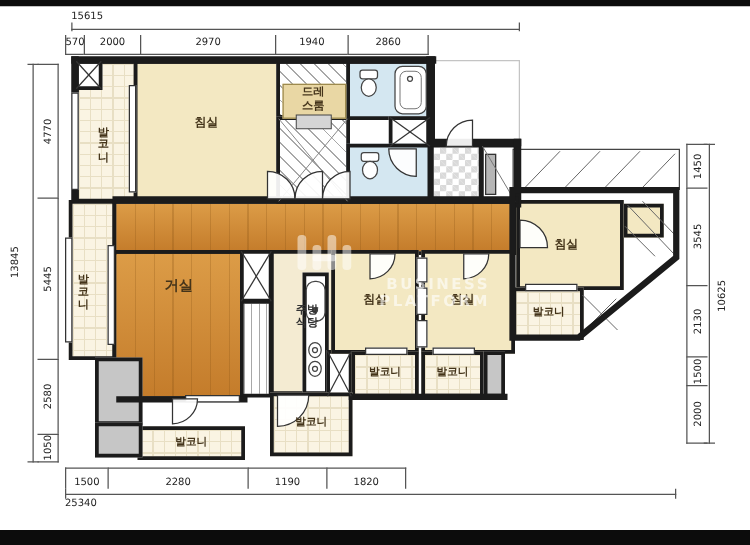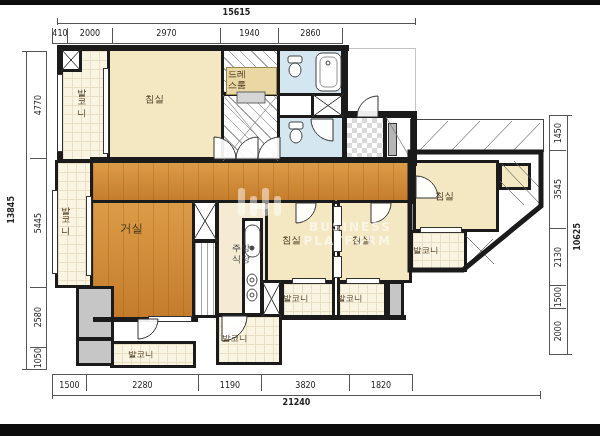--- a/index.html
+++ b/index.html
@@ -21,58 +21,58 @@
   .white{background:#fff;}
   .hatch{background-color:#fff;background-image:repeating-linear-gradient(45deg,#a8a8a8 0 1px,transparent 1px 8px);}
   .vhatch{background-color:#fff;background-image:repeating-linear-gradient(90deg,#a8a8a8 0 1px,transparent 1px 6px);}
   .checker{background-color:#fff;
     background-image:linear-gradient(45deg,#d9d9d9 25%,transparent 25%,transparent 75%,#d9d9d9 75%),
                      linear-gradient(45deg,#d9d9d9 25%,transparent 25%,transparent 75%,#d9d9d9 75%);
     background-size:10px 10px;background-position:0 0,5px 5px;}
   .wall{position:absolute;background:#1b1b1b;z-index:3;}
   .win{position:absolute;background:#fff;border:1px solid #333;box-sizing:border-box;z-index:4;}
   #plansvg{position:absolute;left:0;top:0;z-index:5;}
-  .rlabel{position:absolute;z-index:7;font-weight:normal;color:#44341a;font-size:9.5px;
-          line-height:1.2;white-space:pre-line;}
+  .rlabel{position:absolute;z-index:7;font-weight:bold;color:#44341a;font-size:9.5px;
+          text-align:center;line-height:1.2;white-space:pre-line;}
   .vkor{writing-mode:vertical-rl;letter-spacing:1px;}
   .dline{position:absolute;background:#555;z-index:8;}
   .segrow{position:absolute;display:flex;z-index:8;}
   .segcol{position:absolute;display:flex;flex-direction:column;z-index:8;}
   .seg{box-sizing:border-box;display:flex;justify-content:center;font-size:8px;color:#222;}
   .segrow.top .seg{border-left:1px solid #555;border-bottom:1px solid #555;height:16px;align-items:flex-start;padding-top:1px;}
   .segrow.top .seg:last-child{border-right:1px solid #555;}
   .segrow.bot .seg{border-left:1px solid #555;border-top:1px solid #555;height:17px;align-items:flex-end;padding-bottom:1px;}
   .segrow.bot .seg:last-child{border-right:1px solid #555;}
   .segcol .seg{align-items:center;justify-content:center;}
   .segcol.lft .seg{border-top:1px solid #555;border-right:1px solid #555;width:17px;}
   .segcol.lft .seg:last-child{border-bottom:1px solid #555;}
   .segcol.rgt .seg{border-top:1px solid #555;border-left:1px solid #555;width:17px;}
   .segcol.rgt .seg:last-child{border-bottom:1px solid #555;}
   .vtext{writing-mode:vertical-rl;transform:rotate(180deg);}
-  .totlab{position:absolute;z-index:8;font-size:8px;color:#222;text-align:center;font-weight:bold;}
+  .totlab{position:absolute;z-index:8;font-size:8px;color:#222;text-align:left;}
   .wm{position:absolute;z-index:9;color:rgba(255,255,255,.6);font-weight:bold;
       font-size:12px;letter-spacing:2px;text-align:right;}
   .outline-open{position:absolute;border:1px solid #c4c4c4;z-index:0;}
 </style>
 </head>
 <body>
 
 <div id="stage">
 
   <div class="bar" style="top:0;height:5px"></div>
   <div class="bar" style="top:424px;height:12px"></div>
 
   <div class="totlab" style="left:57px;top:8px;width:359px">15615</div>
   <div class="dline" style="left:57px;top:23px;width:359px;height:1px"></div>
   <div class="dline" style="left:57px;top:18px;width:1px;height:7px"></div>
   <div class="dline" style="left:415px;top:18px;width:1px;height:7px"></div>
 
   <div class="segrow top" style="left:52px;top:28px">
     <div class="seg" style="width:15px">
-        <span>410</span>
+        <span>570</span>
       </div>
     <div class="seg" style="width:45px">
         <span>2000</span>
       </div>
     <div class="seg" style="width:108px">
         <span>2970</span>
       </div>
     <div class="seg" style="width:58px">
         <span>1940</span>
       </div>
@@ -83,32 +83,29 @@
 
   <div class="segrow bot" style="left:52px;top:374px">
     <div class="seg" style="width:34px">
         <span>1500</span>
       </div>
     <div class="seg" style="width:112px">
         <span>2280</span>
       </div>
     <div class="seg" style="width:63px">
         <span>1190</span>
-      </div>
-    <div class="seg" style="width:88px">
-        <span>3820</span>
       </div>
     <div class="seg" style="width:64px">
         <span>1820</span>
       </div>
   </div>
   <div class="dline" style="left:52px;top:395px;width:489px;height:1px"></div>
   <div class="dline" style="left:52px;top:391px;width:1px;height:8px"></div>
   <div class="dline" style="left:540px;top:391px;width:1px;height:8px"></div>
-  <div class="totlab" style="left:52px;top:398px;width:489px">21240</div>
+  <div class="totlab" style="left:52px;top:398px;width:489px">25340</div>
 
   <div class="totlab" style="left:4px;top:178px;width:14px;height:64px;display:flex;align-items:center;justify-content:center">
       <span class="vtext">13845</span>
     </div>
   <div class="dline" style="left:26px;top:51px;width:1px;height:319px"></div>
   <div class="dline" style="left:22px;top:51px;width:9px;height:1px"></div>
   <div class="dline" style="left:22px;top:369px;width:9px;height:1px"></div>
 
   <div class="segcol lft" style="left:30px;top:51px">
     <div class="seg" style="height:107px">

